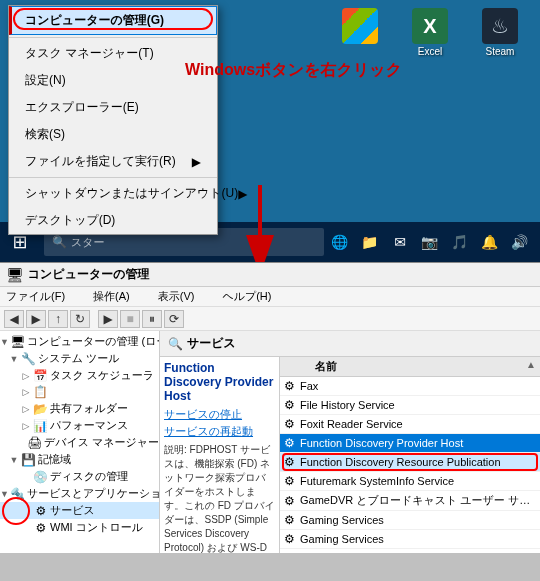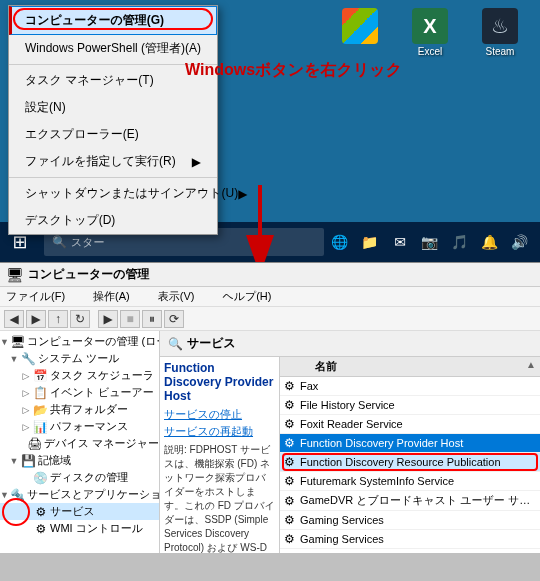--- a/index.html
+++ b/index.html
@@ -477,25 +477,25 @@
     }
   </style>
 </head>
 <body>
 
 <div class="desktop-area">
 
   <div class="context-menu" style="position:relative;">
     <div class="top-menu-oval"></div>
     <div class="context-menu-item highlighted">コンピューターの管理(G)</div>
-    <div class="context-menu-item">Windows PowerShell (管理者)(A)</div>
     <div class="context-menu-separator"></div>
     <div class="context-menu-item">タスク マネージャー(T)</div>
     <div class="context-menu-item">設定(N)</div>
     <div class="context-menu-item">エクスプローラー(E)</div>
+    <div class="context-menu-item">検索(S)</div>
     <div class="context-menu-item has-arrow">
       <span>ファイルを指定して実行(R)</span>
       <span>▶</span>
     </div>
     <div class="context-menu-separator"></div>
     <div class="context-menu-item has-arrow">
       <span>シャットダウンまたはサインアウト(U)</span>
       <span>▶</span>
     </div>
     <div class="context-menu-item">デスクトップ(D)</div>
@@ -596,21 +596,20 @@
       <div class="tree-item">
         <span class="tree-indent" style="width:20px;"></span>
         <span class="tree-toggle">▷</span>
         <span class="tree-icon">📅</span>
         <span class="tree-label">タスク スケジューラ</span>
       </div>
       <div class="tree-item">
         <span class="tree-indent" style="width:20px;"></span>
         <span class="tree-toggle">▷</span>
         <span class="tree-icon">📋</span>
-        <span class="tree-label">イベント ビューアー</span>
       </div>
       <div class="tree-item">
         <span class="tree-indent" style="width:20px;"></span>
         <span class="tree-toggle">▷</span>
         <span class="tree-icon">📂</span>
         <span class="tree-label">共有フォルダー</span>
       </div>
       <div class="tree-item">
         <span class="tree-indent" style="width:20px;"></span>
         <span class="tree-toggle">▷</span>

